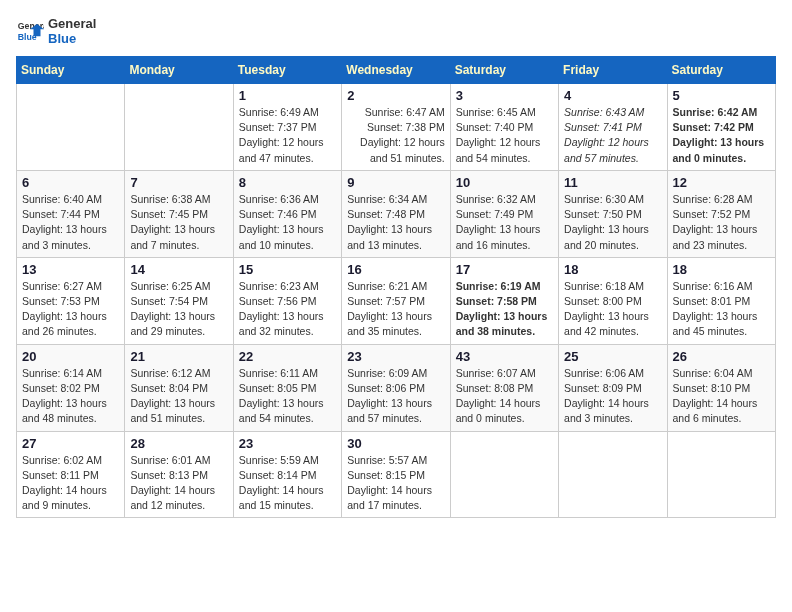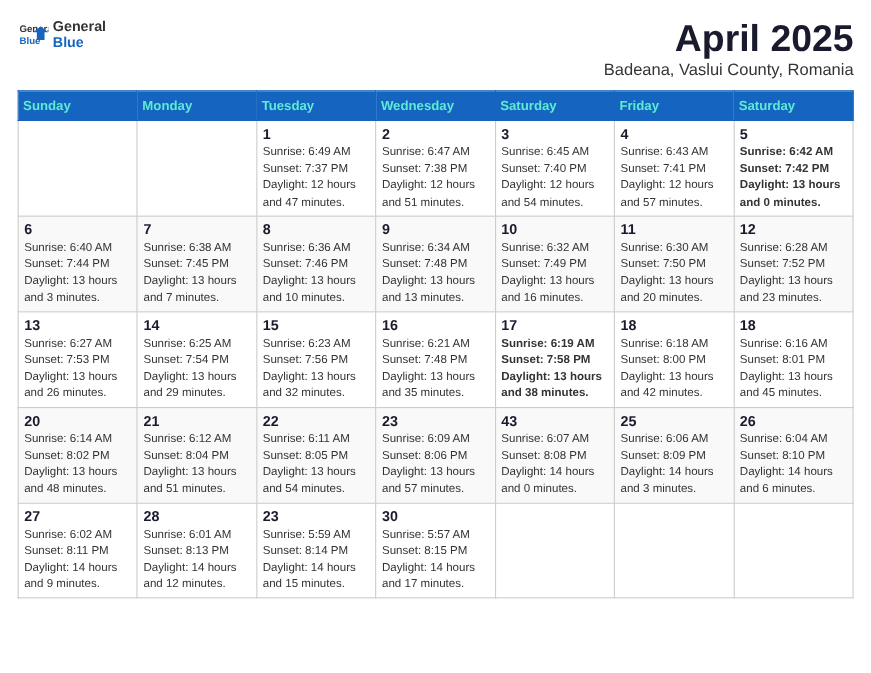--- a/index.html
+++ b/index.html
@@ -45,21 +45,21 @@
       font-size: 15px;
       color: #333;
     }
     table {
       width: 100%;
       border-collapse: collapse;
       font-size: 11px;
     }
     thead tr th {
       background: #1565c0;
-      color: #5eead4;
+      color: #fef9c3;
       padding: 6px 4px;
       text-align: left;
       font-size: 12px;
       font-weight: bold;
       border: 1px solid #1565c0;
     }
     tbody tr td {
       border: 1px solid #ccc;
       vertical-align: top;
       padding: 4px 5px;
@@ -94,24 +94,20 @@
       <rect x="0" y="0" width="32" height="32" fill="white"></rect>
       <text x="2" y="14" font-size="10" font-weight="bold" fill="#333">General</text>
       <text x="2" y="26" font-size="10" font-weight="bold" fill="#1565c0">Blue</text>
       <polygon points="24,8 32,14 28,14 28,22 20,22 20,14 16,14" fill="#1565c0"></polygon>
     </svg>
     <div class="logo-text">
       <span class="logo-general">General</span>
       <span class="logo-blue">Blue</span>
     </div>
   </div>
-  <div class="title-area">
-    <div class="calendar-title">April 2025</div>
-    <div class="calendar-subtitle">Badeana, Vaslui County, Romania</div>
-  </div>
 </div>
 
 <table>
   <thead>
     <tr>
     <th>Sunday</th>
         <th>Monday</th>
         <th>Tuesday</th>
         <th>Wednesday</th>
         <th>Saturday</th>
@@ -125,35 +121,35 @@
         <td class="empty-cell"></td>
         <td>
           <div class="day-number">1</div>
           <div class="day-detail" style="white-space: pre-line;">Sunrise: 6:49 AM
 Sunset: 7:37 PM
 Daylight: 12 hours
 and 47 minutes.</div>
         </td>
         <td>
           <div class="day-number">2</div>
-          <div class="day-detail" style="white-space: pre-line;">Sunrise: 6:47 AM
+          <div class="day-detail" style="white-space: pre-line; text-align: right;">Sunrise: 6:47 AM
 Sunset: 7:38 PM
 Daylight: 12 hours
 and 51 minutes.</div>
         </td>
         <td>
           <div class="day-number">3</div>
           <div class="day-detail" style="white-space: pre-line;">Sunrise: 6:45 AM
 Sunset: 7:40 PM
 Daylight: 12 hours
 and 54 minutes.</div>
         </td>
         <td>
           <div class="day-number">4</div>
-          <div class="day-detail" style="white-space: pre-line;">Sunrise: 6:43 AM
+          <div class="day-detail" style="white-space: pre-line; font-style: italic;">Sunrise: 6:43 AM
 Sunset: 7:41 PM
 Daylight: 12 hours
 and 57 minutes.</div>
         </td>
         <td>
           <div class="day-number">5</div>
           <div class="day-detail" style="white-space: pre-line; font-weight: bold;">Sunrise: 6:42 AM
 Sunset: 7:42 PM
 Daylight: 13 hours
 and 0 minutes.</div>
@@ -228,21 +224,21 @@
         <td>
           <div class="day-number">15</div>
           <div class="day-detail" style="white-space: pre-line;">Sunrise: 6:23 AM
 Sunset: 7:56 PM
 Daylight: 13 hours
 and 32 minutes.</div>
         </td>
         <td>
           <div class="day-number">16</div>
           <div class="day-detail" style="white-space: pre-line;">Sunrise: 6:21 AM
-Sunset: 7:48 PM
+Sunset: 7:57 PM
 Daylight: 13 hours
 and 35 minutes.</div>
         </td>
         <td>
           <div class="day-number">17</div>
           <div class="day-detail" style="white-space: pre-line; font-weight: bold;">Sunrise: 6:19 AM
 Sunset: 7:58 PM
 Daylight: 13 hours
 and 38 minutes.</div>
         </td>

